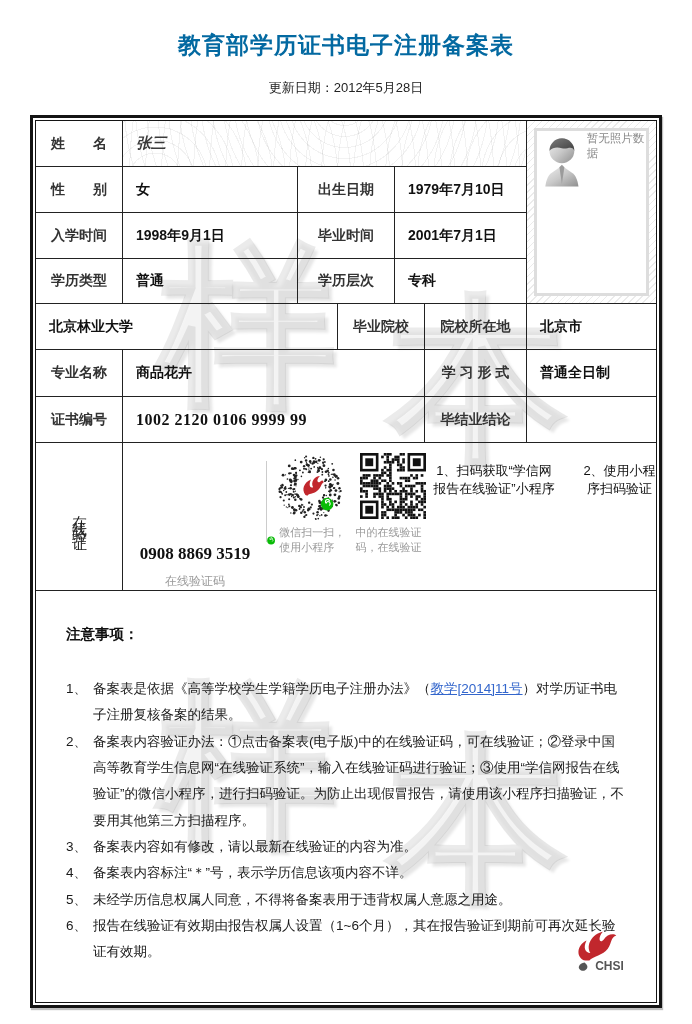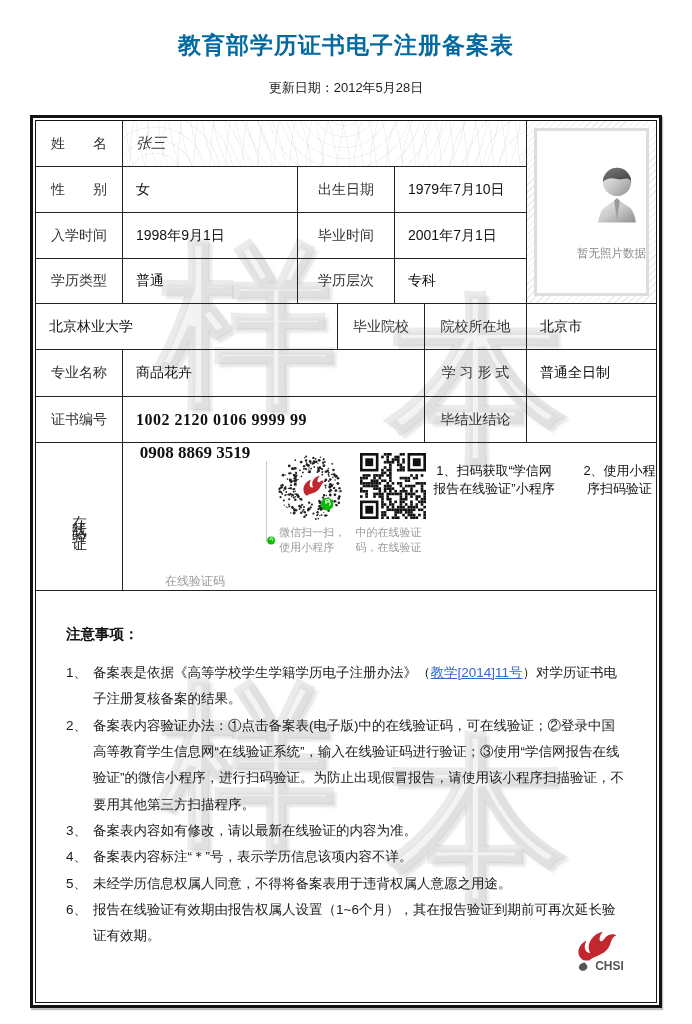--- a/index.html
+++ b/index.html
@@ -18,21 +18,21 @@
   .subtitle { position:relative; z-index:2; text-align:center; margin-top:18px;
               font-size:13px; color:#222; }
 
   
   .doc-table { position:absolute; z-index:1; left:30px; top:115px; width:632px; height:893px;
                border:3px solid #141414; padding:2px; background:transparent;
                box-shadow:1px 2px 1px rgba(0,0,0,0.25); }
   .doc-inner { width:100%; height:100%; border:1px solid #141414; display:flex; flex-direction:column; }
 
   .trow { display:flex; border-bottom:1px solid #222; }
-  .cell { border-right:1px solid #222; display:flex; align-items:center; overflow:hidden; }
+  .cell { border-right:1px solid #222; display:flex; align-items:center; overflow:hidden;font-weight:bold; }
   .lab { justify-content:center; font-size:14px; color:#333; white-space:pre; }
   .val { padding-left:13px; font-size:14px; color:#111; }
 
   .h46{height:46px;} .h47{height:47px;} .h44{height:44px;}
   .w87{width:87px;} .w175{width:175px;} .w97{width:97px;} .w132{width:132px; border-right:none;}
   .w404{width:404px; border-right:none;}
   .w302{width:302px;} .w102{width:102px;} .w129v{width:129px; border-right:none;}
 
   .top-section { display:flex; border-bottom:1px solid #222; }
   .left-grid { width:491px; display:flex; flex-direction:column; }
@@ -42,49 +42,49 @@
   .guilloche { background-image:
       repeating-radial-gradient(circle at 8% 130%, rgba(0,0,0,0.05) 0 1px, transparent 1px 13px),
       repeating-radial-gradient(circle at 55% -40%, rgba(0,0,0,0.05) 0 1px, transparent 1px 11px),
       repeating-radial-gradient(circle at 105% 120%, rgba(0,0,0,0.05) 0 1px, transparent 1px 16px); }
   .script-val { font-family:"DejaVu Serif", serif; font-style:italic; font-size:15px; color:#3a3a3a; }
 
   
   .photo-cell { width:129px; height:182px; padding:7px;
       background-image:repeating-linear-gradient(135deg, rgba(0,0,0,0.08) 0 1px, transparent 1px 5px); }
   .photo-box { width:100%; height:100%; background:#fff; border:3px solid #ddd;
-      display:flex; flex-direction:column; align-items:flex-end; justify-content:center; }
+      display:flex; align-items:flex-start; justify-content:center; }
   .photo-box svg { width:58px; height:66px; margin-bottom:16px; }
   .photo-text { font-size:11.5px; color:#8a8a8a; }
 
   .serif-num { font-family:"Liberation Serif", serif; font-weight:bold; color:#111; }
   .certno { font-size:16px; letter-spacing:0.5px; }
 
   
   .verify-row { display:flex; height:148px; border-bottom:1px solid #222; }
   .vlabel-cell { width:87px; border-right:1px solid #222; display:flex; align-items:center; justify-content:center; }
   .vlabel { writing-mode:vertical-lr; text-orientation:upright; font-size:15px; color:#222; letter-spacing:7px; }
-  .code-col { width:144px; display:flex; flex-direction:column; align-items:center; justify-content:space-between;
+  .code-col { width:144px; display:flex; flex-direction:column; align-items:center; justify-content:flex-end;
               position:relative; }
   .code-col:after { content:""; position:absolute; right:0; top:18px; bottom:48px; width:1px; background:#ccc; }
   .vcode { font-size:17px; }
   .vcode-cap { margin-top:9px; font-size:12px; color:#999; }
   .qr-section { flex:1; display:flex; flex-direction:row; padding-top:10px; }
   .qr-cols { display:flex; height:102px; }
   .qr-col { display:flex; flex-direction:column; align-items:center; justify-content:flex-end; }
   .qr-col-1 { width:54%; } .qr-col-2 { width:46%; }
   .qr-circle-svg { width:88px; height:88px; margin-bottom:2px; }
   .qr-square-svg { width:76px; height:76px; margin-bottom:6px; }
   .qr-cap { font-size:11px; color:#999; display:flex; align-items:center; gap:4px; }
   .wc-icon { width:13px; height:13px; }
   .qr-steps { display:flex; justify-content:center; gap:26px; margin-top:9px; font-size:13px; color:#111;text-align:center; }
 
   
   .notes-cell { flex:1; position:relative; padding:34px 28px 0 30px; border-bottom:none; }
-  .notes-head { font-size:14.5px; font-weight:bold; color:#111; margin-bottom:16px; }
+  .notes-head { font-size:14.5px; font-weight:bold; color:#111; margin-bottom:32px; }
   .note-item { display:flex; font-size:13.5px; color:#1a1a1a; line-height:1.95; }
   .note-num { flex:0 0 27px; }
   .note-text { flex:1; }
   .note-link { color:#3366cc; text-decoration:underline; cursor:pointer; }
   .chsi-logo { position:absolute; right:18px; bottom:28px; width:78px; height:48px; }
 </style>
 </head>
 <body>
 
 <div class="page">

